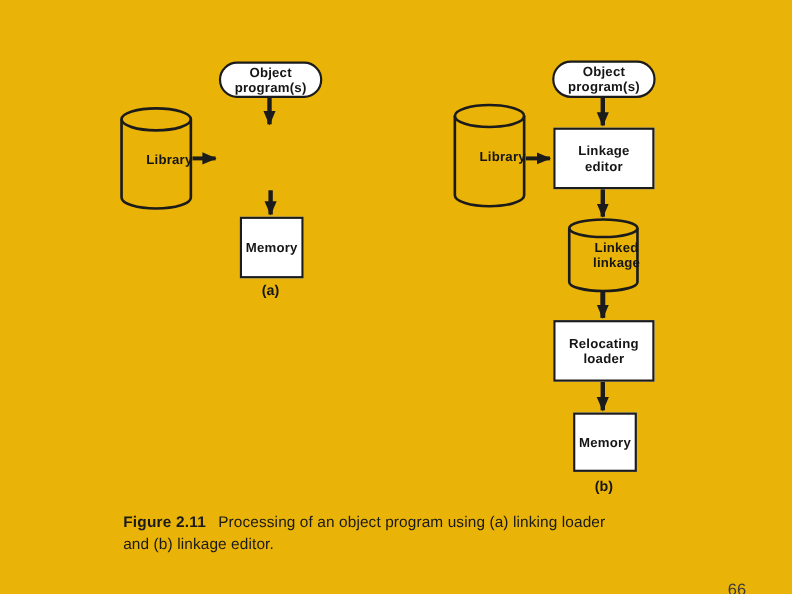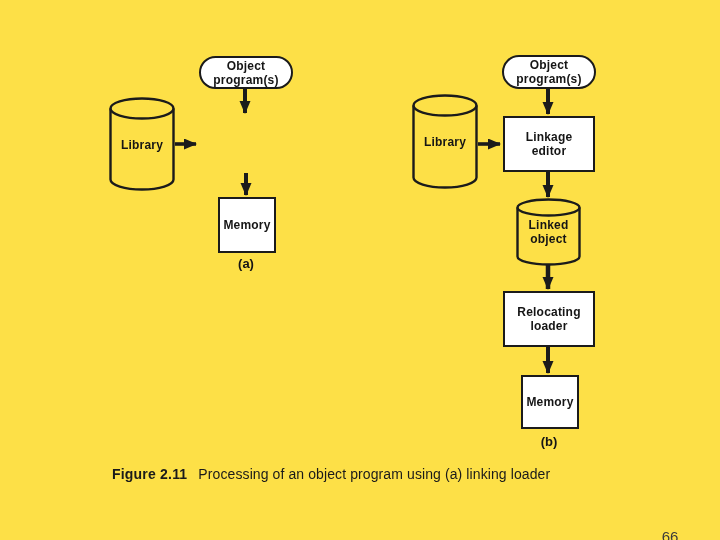--- a/index.html
+++ b/index.html
@@ -1,31 +1,31 @@
 <!DOCTYPE html>
 <html><head>
 <meta charset="utf-8">
 <style>
   html,body { margin:0; padding:0; background:#888; }
   .slide {
-    position:relative; width:720px; height:540px; background:#fde047;
+    position:relative; width:720px; height:540px; background:#eab308;
     overflow:hidden; font-family:"Liberation Sans", sans-serif; color:#1c1c1c;
   }
   .layer { position:absolute; left:0; top:0; width:720px; height:540px; }
   .node {
     position:absolute; box-sizing:border-box; background:#fff;
     border:2px solid #1b1b1b; display:flex; align-items:center; justify-content:center;
     text-align:center; font-weight:700; font-size:12px; line-height:14px;
     letter-spacing:.2px; color:#151515;
   }
   .pill { border-radius:17px; }
   .cyl-label {
     position:absolute; display:flex; align-items:center; justify-content:center;
     text-align:center; font-weight:700; font-size:12px; line-height:14px;
-    letter-spacing:.2px; color:#151515;
+    letter-spacing:.2px; color:#151515;padding-left:12px;
   }
   .lbl-w72 { max-width:72px; } .lbl-w58 { max-width:58px; } .lbl-w74 { max-width:74px; }
   .lbl-w62 { max-width:62px; }
   .tag {
     position:absolute; width:60px; text-align:center; font-weight:700;
     font-size:13px; color:#151515;
   }
   .caption {
     position:absolute; left:112px; top:464px; width:516px;
     font-size:14px; line-height:20px; color:#1a1a1a; letter-spacing:.1px;
@@ -95,23 +95,24 @@
   <div class="node" style="left:503px; top:116px; width:92px; height:56px;">
     <span class="lbl-w58">Linkage editor</span>
   </div>
   <div class="node" style="left:521px; top:375px; width:58px; height:54px;">
     <span>Memory</span>
   </div>
   <div class="cyl-label" style="left:413px; top:97px; width:64px; height:90px;">
     <span>Library</span>
   </div>
   <div class="cyl-label" style="left:517px; top:200px; width:63px; height:64px;">
-    <span class="lbl-w62">Linked object</span>
+    <span class="lbl-w62">Linked linkage</span>
   </div>
   <div class="tag" style="left:519px; top:434px;">(b)</div>
 
   <div class="caption">
     <span><b>Figure 2.11</b><span>Processing of an object program using (a) linking loader</span></span><br>
+    <span>and (b) linkage editor.</span>
   </div>
 
   <div class="page-number">66</div>
 
 </div>
 
 </body></html>

